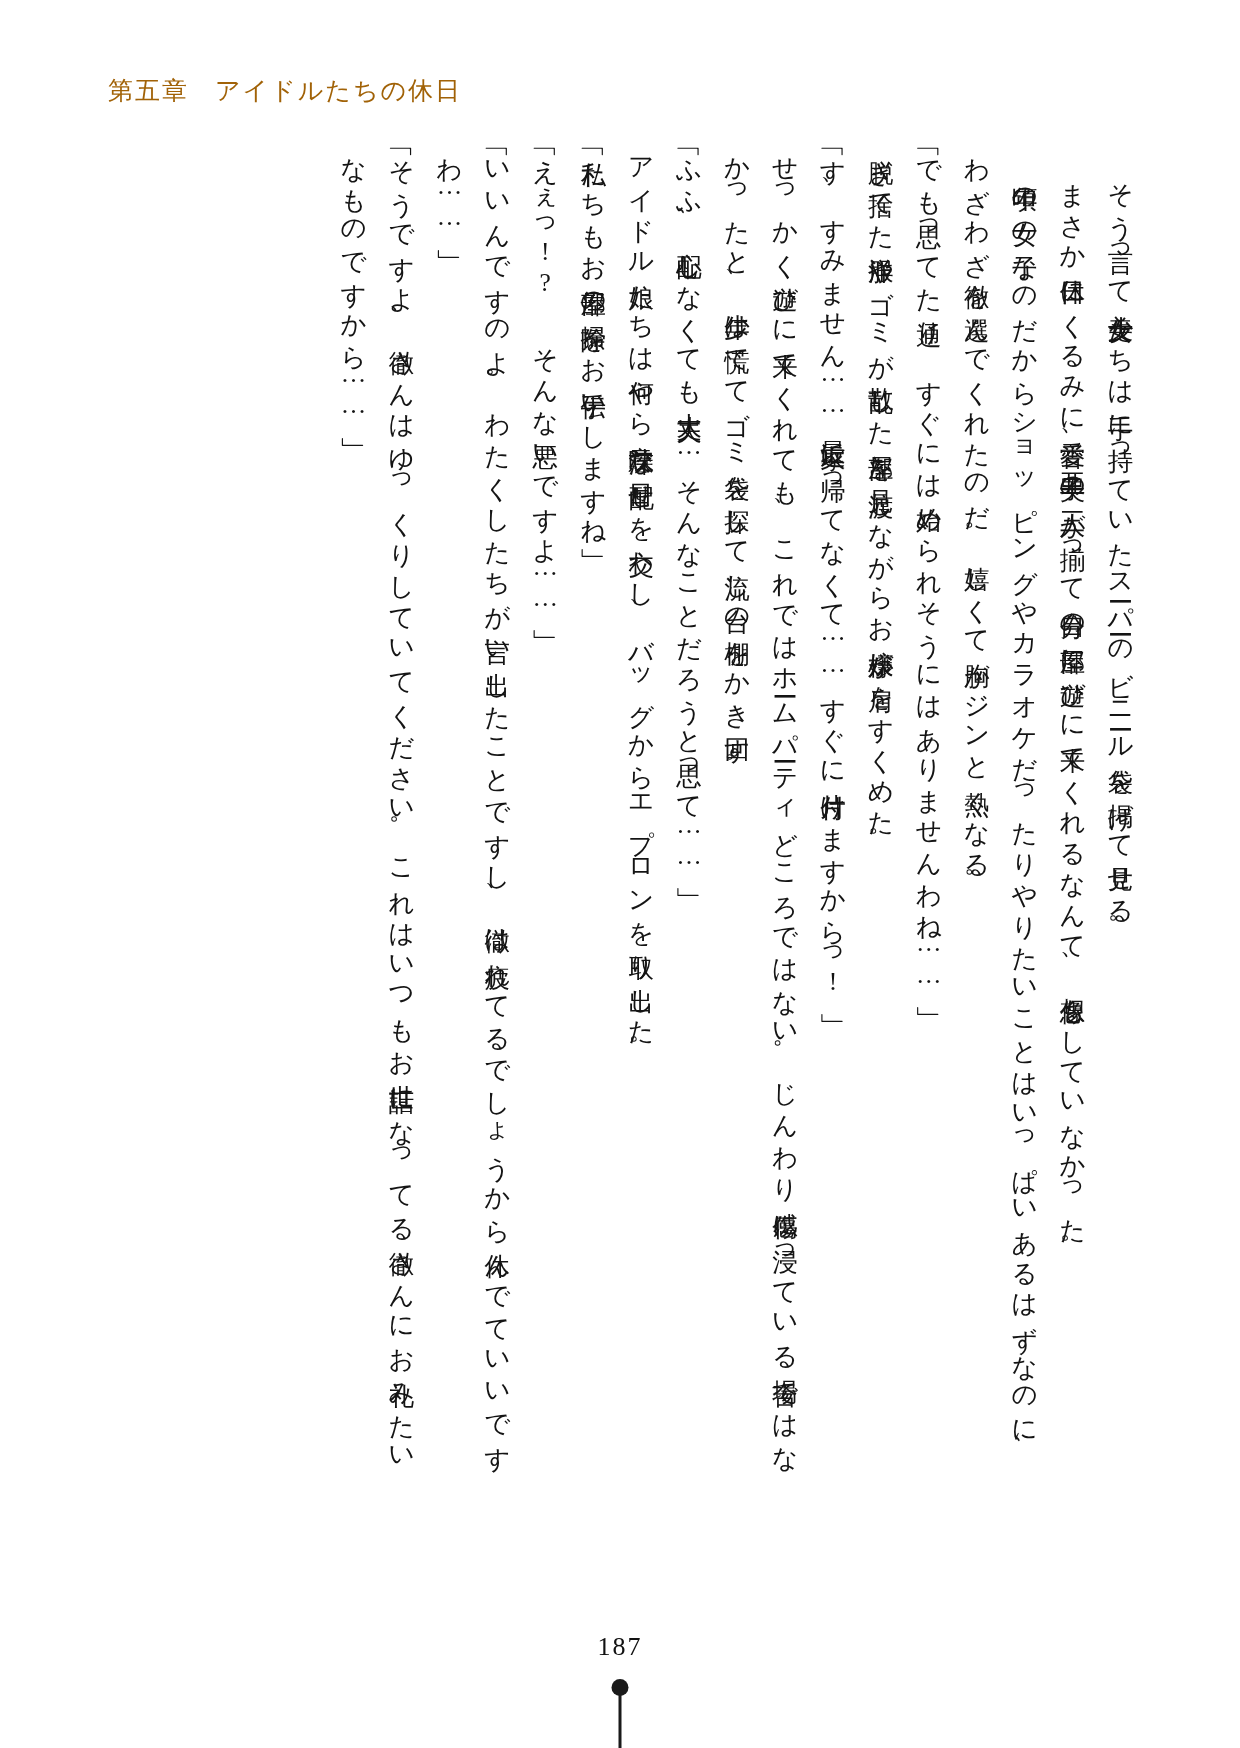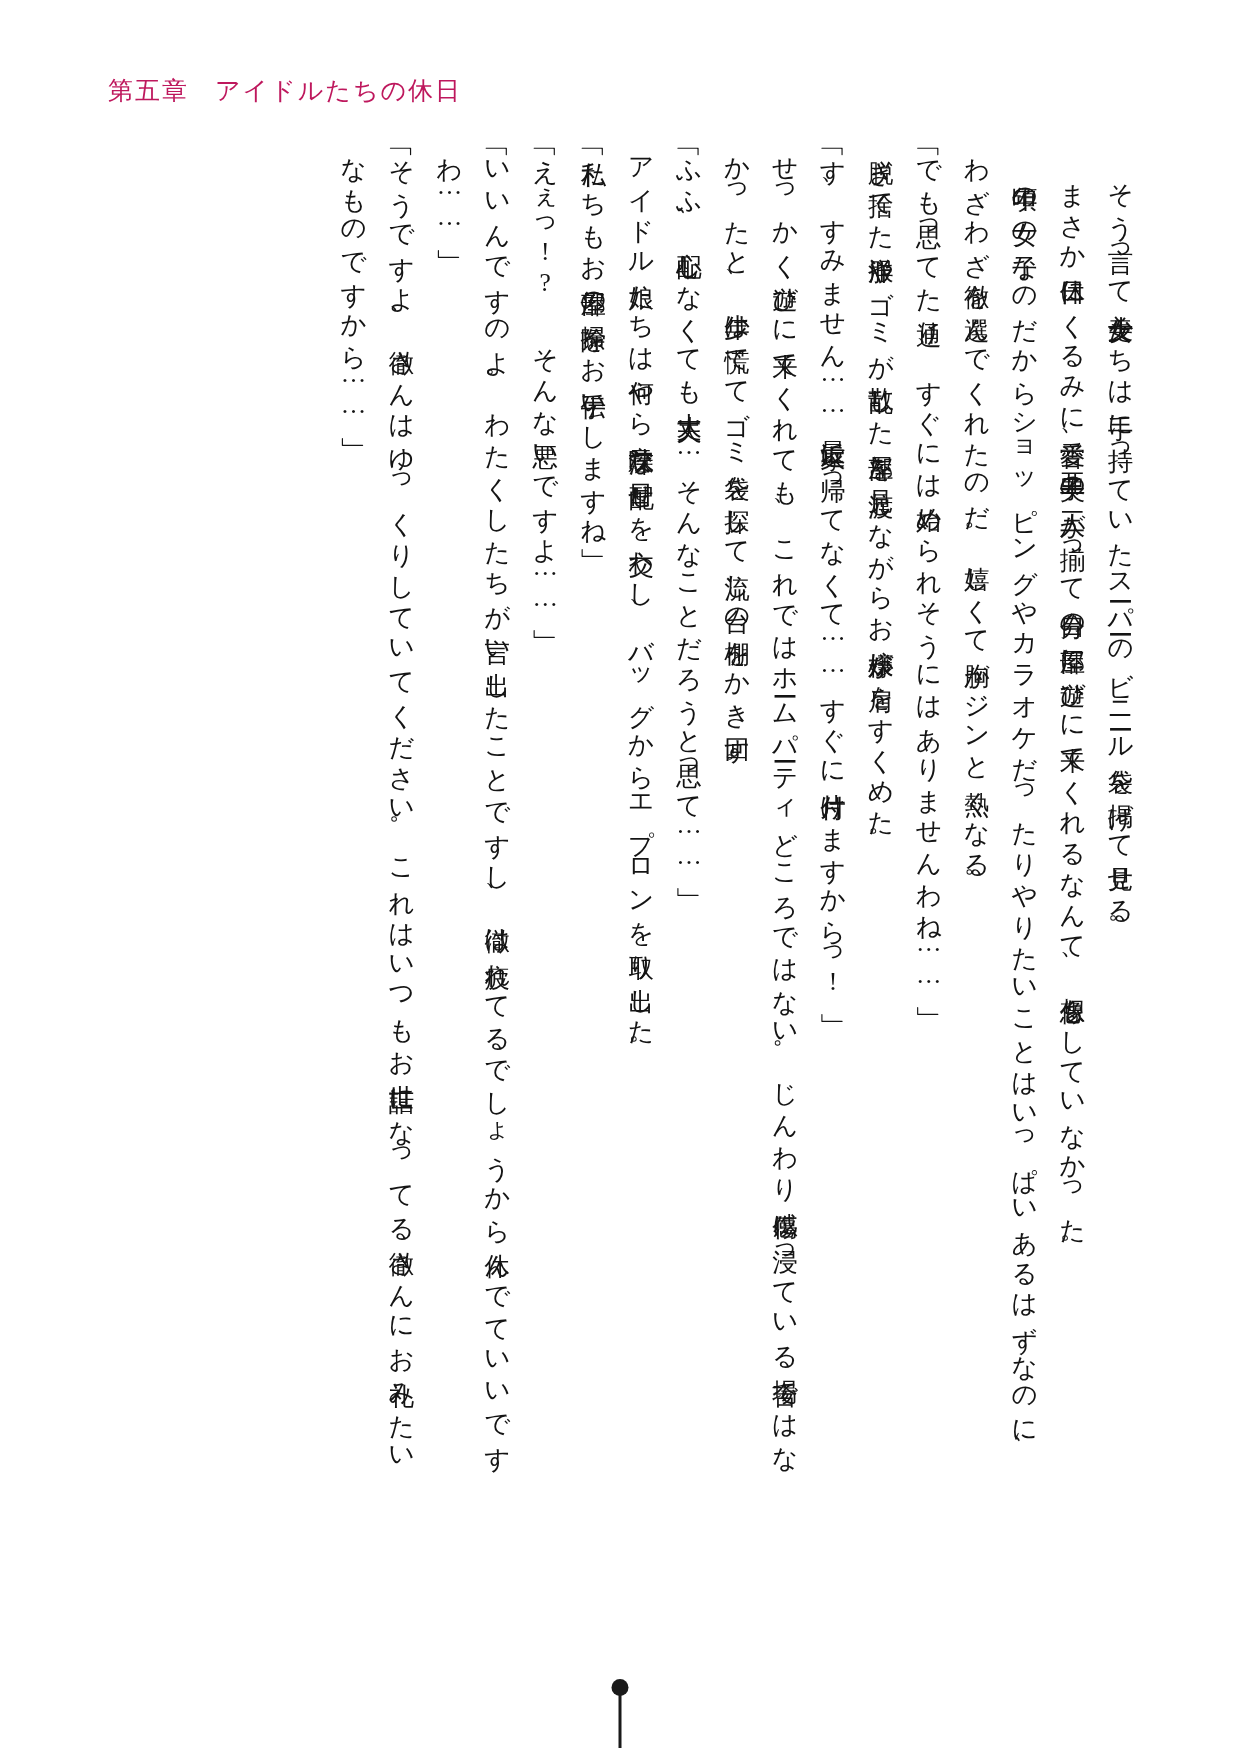--- a/index.html
+++ b/index.html
@@ -21,21 +21,21 @@
   }
 
   
   .running-head {
     position: absolute;
     top: 74px;
     left: 108px;
     font-size: 25px;
     letter-spacing: 2px;
     white-space: nowrap;
-    color: #be185d;
+    color: #a16207;
     font-family: "Liberation Serif", "DejaVu Serif", serif;
   }
   .running-head .chapnum {
     margin-right: 26px;
   }
 
   
   .body-text {
     position: absolute;
     top: 140px;
@@ -111,17 +111,18 @@
     <p>「す、すみません……最近家に帰ってなくて……すぐに片付けますからっ!」</p>
     <p>せっかく遊びに来てくれても、これではホームパーティどころではない。じんわり感傷に浸っている場合ではなかったと、少年は慌ててゴミ袋を探して流し台の棚をかき回す。</p>
     <p>「ふふ、心配しなくても大丈夫……そんなことだろうと思って……」</p>
     <p>アイドル娘たちは何やら意味深な目配せを交わし、バッグからエプロンを取り出した。</p>
     <p>「私たちもお部屋の掃除をお手伝いしますね」</p>
     <p>「えぇっ!? そんな悪いですよ……」</p>
     <p>「いいんですのよ。わたくしたちが言い出したことですし、徹は疲れてるでしょうから休んでていいですわ……」</p>
     <p>「そうですよ、徹さんはゆっくりしていてください。これはいつもお世話になってる徹さんにお礼みたいなものですから……」</p>
   </div>
 
+  <div class="folio">187</div>
 
   <div class="gutter-dot"></div>
   <div class="gutter-mark"></div>
 
 </div>
 
 </body></html>

